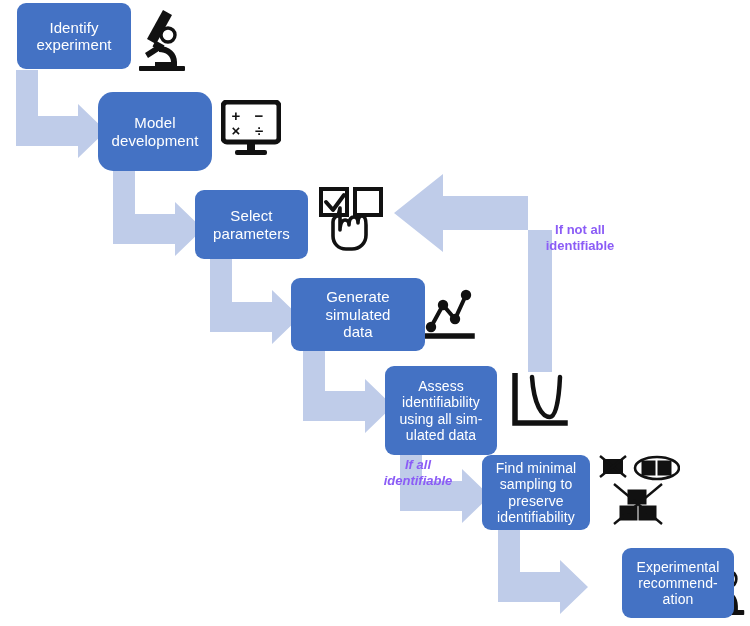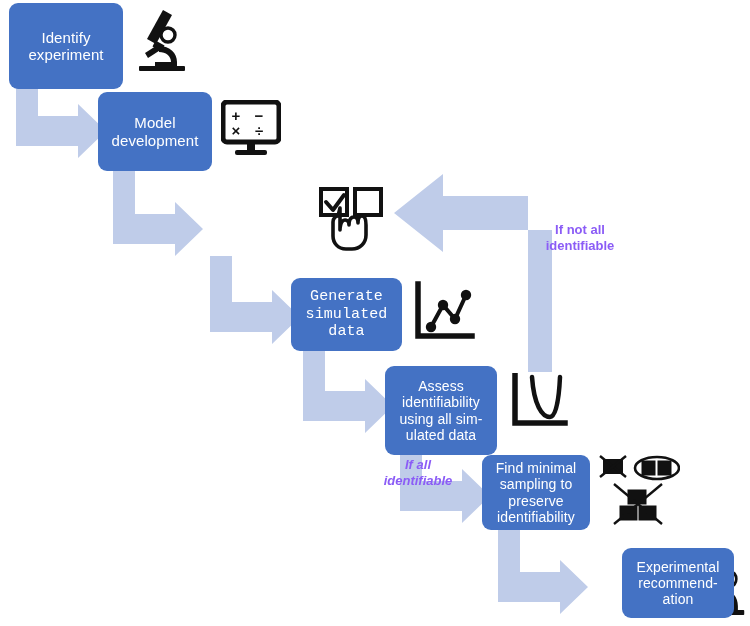--- a/index.html
+++ b/index.html
@@ -158,28 +158,30 @@
         <path d="M22.5 34.5 l9 5 -3 6 -9 -5 z"></path>
         <path d="M12 47 l14 -9 3 5 -14 9 z"></path>
         <path d="M26 40 c11 0 18 7 18 16 h-6 c0 -6 -5 -10 -12 -10 z"></path>
         <path d="M22 56 h22 v4 h-22 z"></path>
         <circle cx="35" cy="29" r="7" fill="none" stroke="#111111" stroke-width="3.4"></circle>
         <rect x="6" y="60" width="46" height="5" rx="1"></rect>
       </g>
     </svg>
   </div>
 
-  <div class="node" style="left:9px; top:3px; width:114px; height:86px; font-size:15px;border-radius:9px;">Identify
+  <div class="node" style="left:17px; top:3px; width:114px; height:66px; font-size:15px;border-radius:9px;">Identify
 experiment</div>
 
-  <div class="node" style="left:98px; top:92px; width:114px; height:79px; font-size:15px;">Model
+  <div class="node" style="left:98px; top:92px; width:114px; height:79px; font-size:15px;border-radius:15px;">Model
 development</div>
 
-
-  <div class="node" style="left:291px; top:278px; width:111px; height:73px; font-size:15px;font-family:Liberation Mono, monospace;">Generate
+  <div class="node" style="left:195px; top:190px; width:113px; height:69px; font-size:15px;">Select
+parameters</div>
+
+  <div class="node" style="left:291px; top:278px; width:134px; height:73px; font-size:15px;">Generate
 simulated
 data</div>
 
   <div class="node" style="left:385px; top:366px; width:112px; height:89px; font-size:14px;">Assess
 identifiability
 using all sim-
 ulated data</div>
 
   <div class="node" style="left:482px; top:455px; width:108px; height:75px; font-size:14px;">Find minimal
 sampling to

